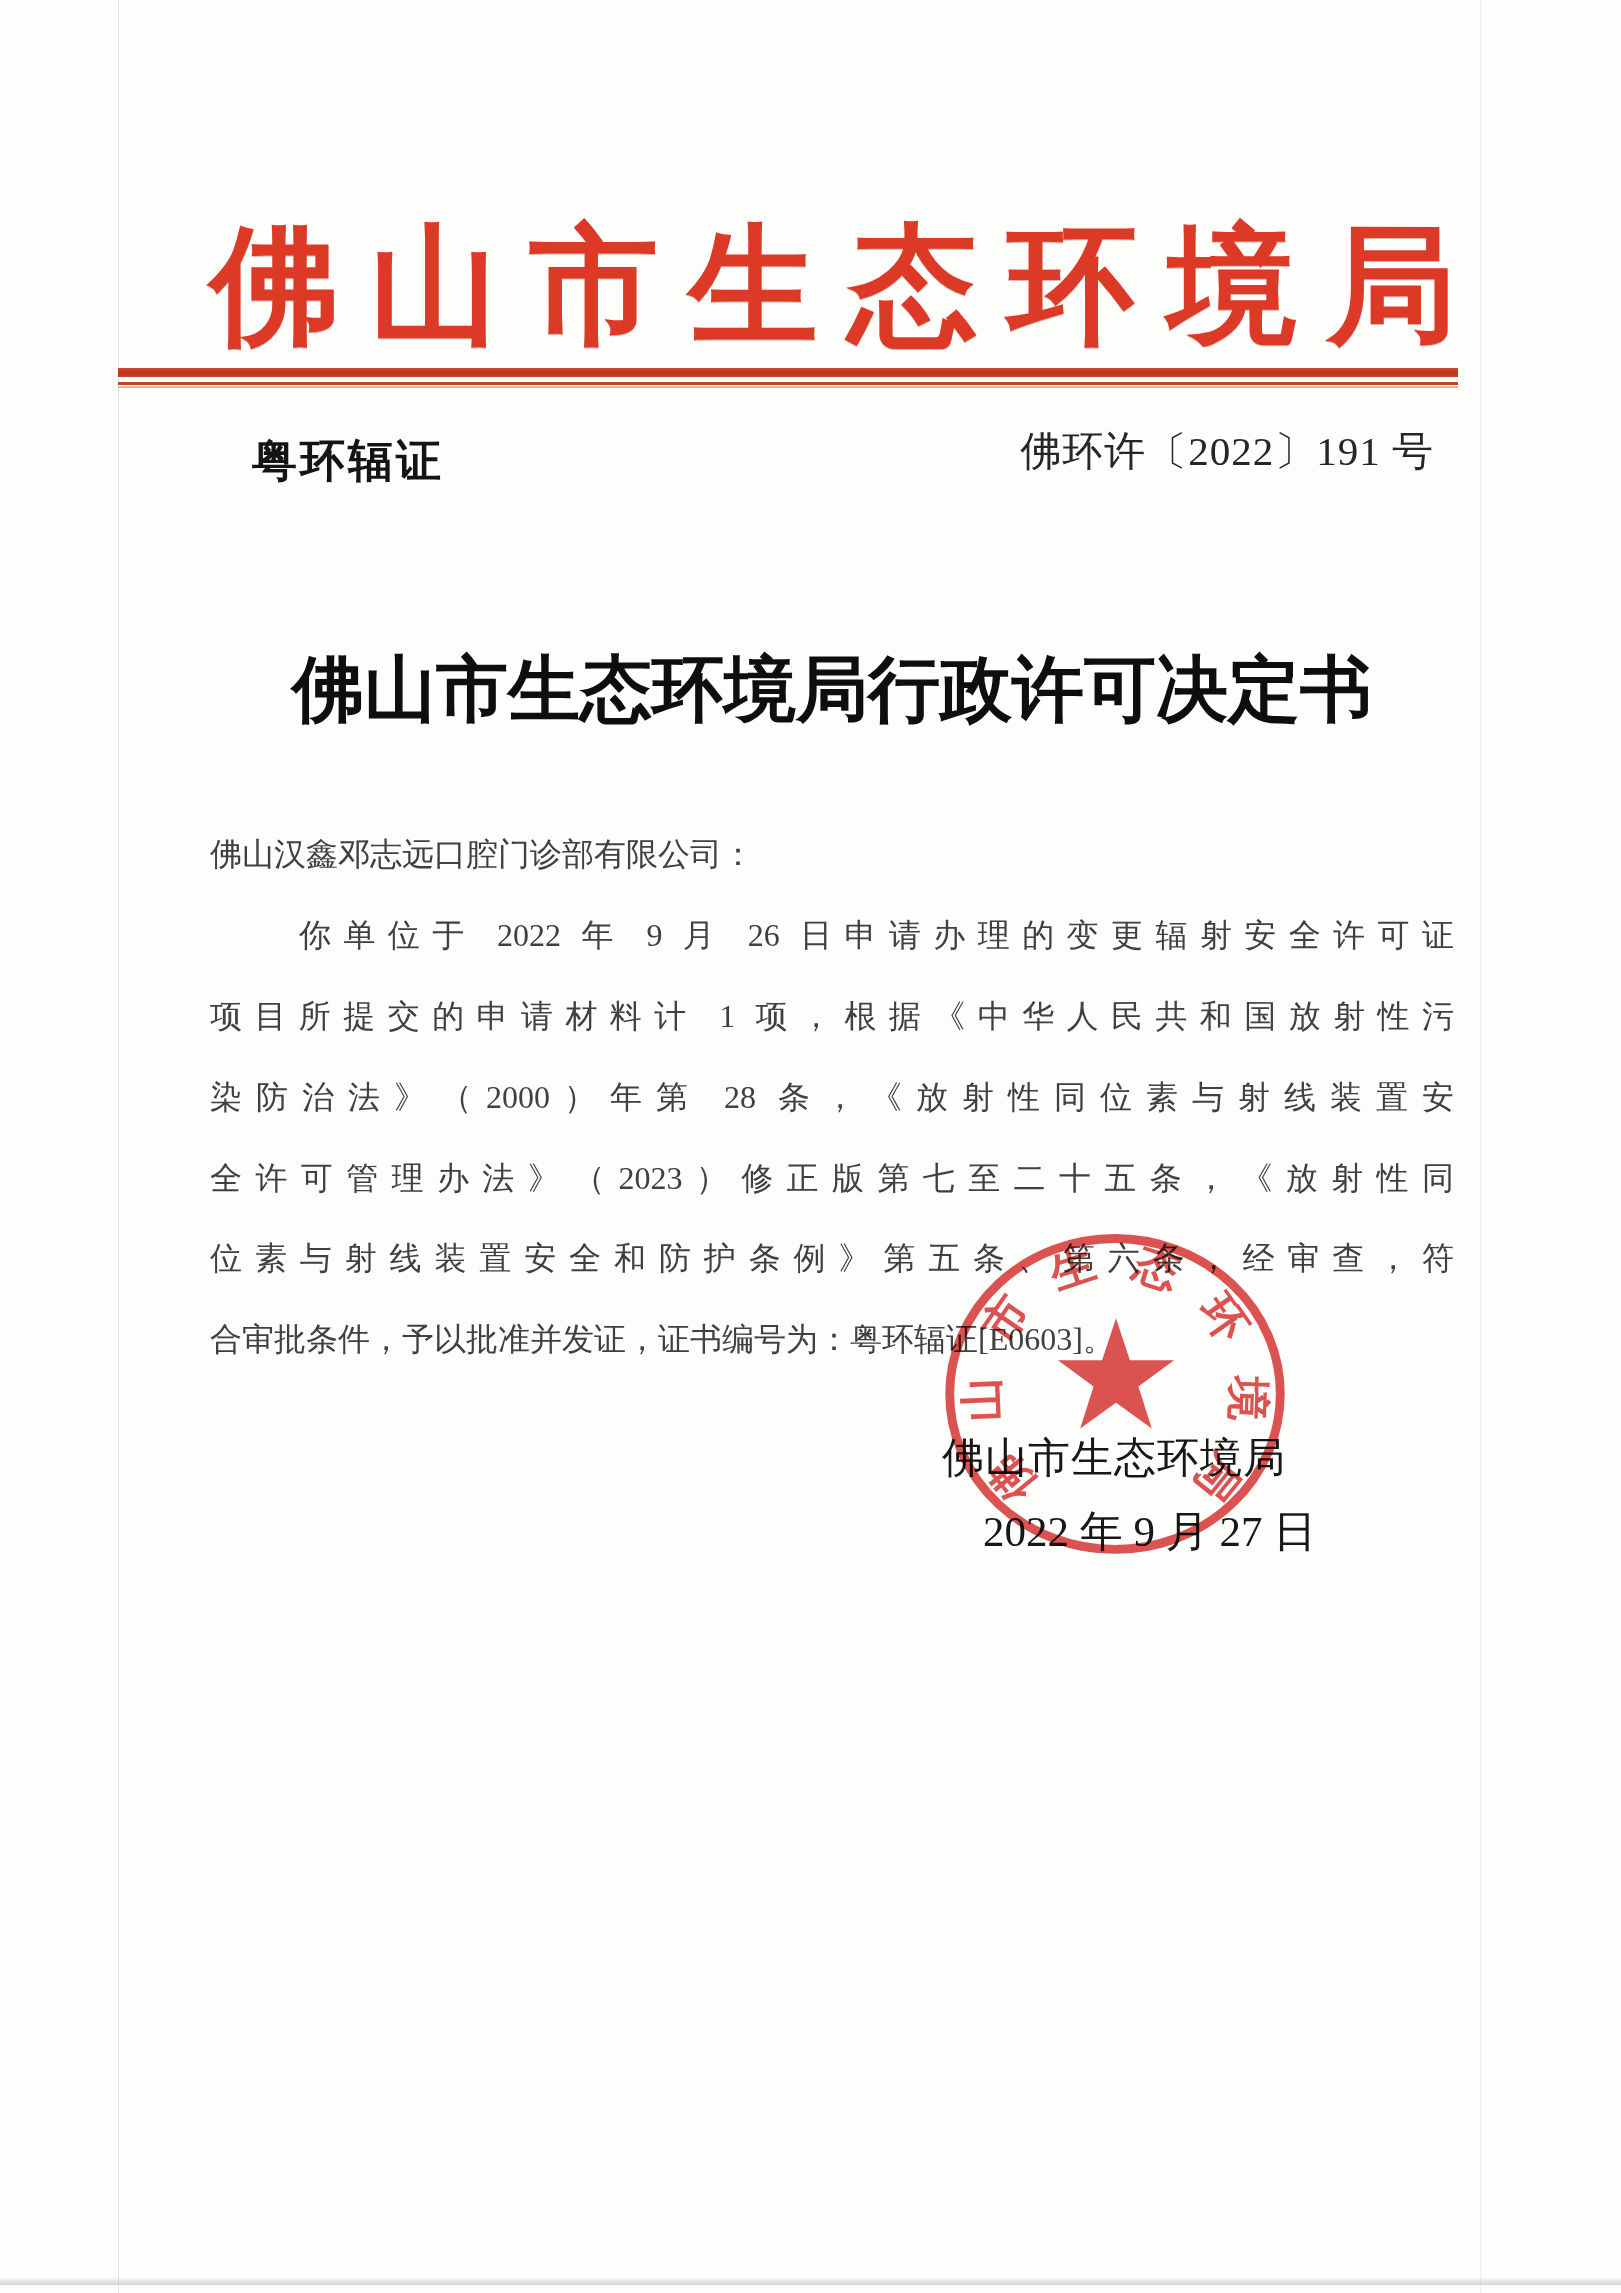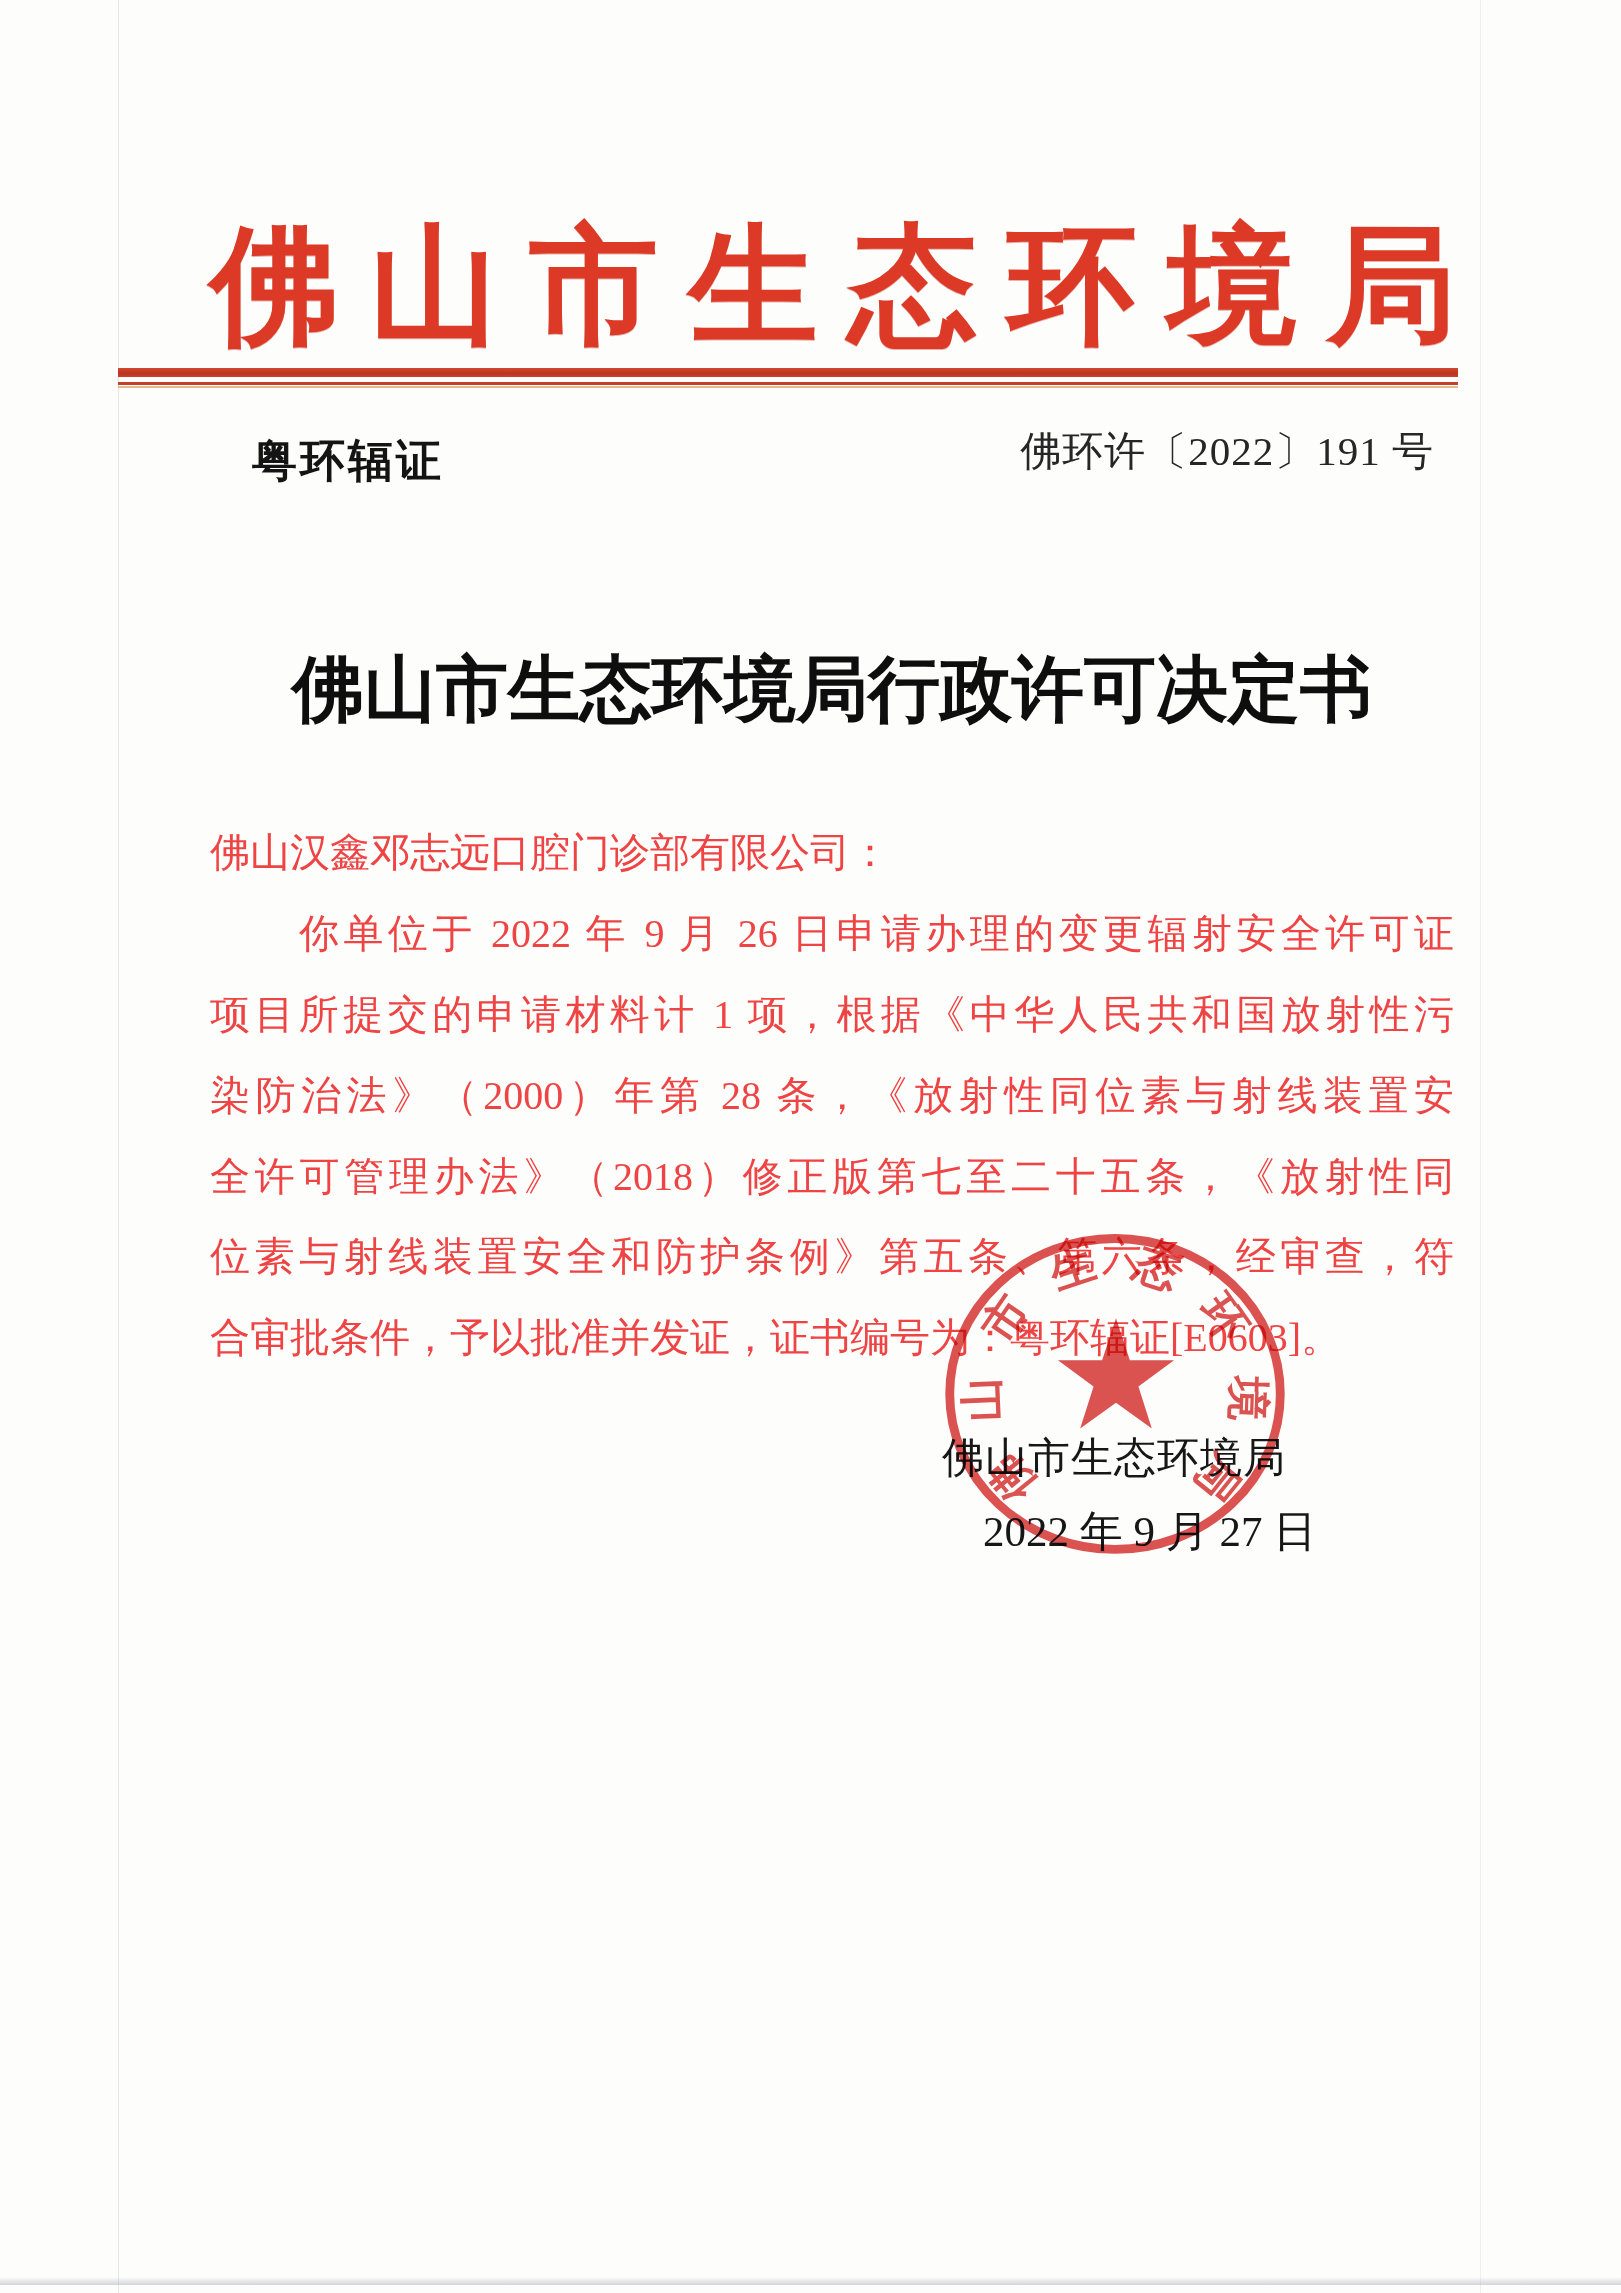--- a/index.html
+++ b/index.html
@@ -34,21 +34,21 @@
   }
   .doc-number{right:187px;top:424px;font-size:41px;color:#262626;letter-spacing:1px;font-family:Liberation Serif, serif;}
   
   .doc-title{
     left:210px;top:642px;width:1244px;text-align:center;
     font-size:72px;font-weight:800;color:#0e0e0e;letter-spacing:0px;
   }
   
   .bline{
     left:210px;width:1244px;height:59px;
-    font-size:40px;color:#ef4444;white-space:nowrap;
+    font-size:32px;color:#404040;white-space:nowrap;margin-top:8px;
   }
   .just{text-align:justify;text-align-last:justify;white-space:normal;}
   .indent{padding-left:89px;width:1155px;}
   .signature{left:942px;top:1430px;font-size:42px;color:#171717;letter-spacing:1px;}
   .date-line{left:983px;top:1503px;font-size:43px;color:#171717;}
   
   .seal{left:926px;top:1210px;width:379px;height:364px;
     mix-blend-mode:multiply;opacity:.9;filter:blur(0.4px);}
 </style>
 </head>
@@ -65,21 +65,21 @@
 
 <div class="abs publicity">粤环辐证</div>
 <div class="abs doc-number">佛环许〔2022〕191 号</div>
 
 <div class="abs doc-title">佛山市生态环境局行政许可决定书</div>
 
 <div class="abs bline" style="top:825px;">佛山汉鑫邓志远口腔门诊部有限公司：</div>
 <div class="abs bline just indent" style="top:906px;">你单位于 2022 年 9 月 26 日申请办理的变更辐射安全许可证</div>
 <div class="abs bline just" style="top:987px;">项目所提交的申请材料计 1 项，根据《中华人民共和国放射性污</div>
 <div class="abs bline just" style="top:1068px;">染防治法》（2000）年第 28 条，《放射性同位素与射线装置安</div>
-<div class="abs bline just" style="top:1149px;">全许可管理办法》（2018）修正版第七至二十五条，《放射性同</div>
+<div class="abs bline just" style="top:1149px;">全许可管理办法》（2023）修正版第七至二十五条，《放射性同</div>
 <div class="abs bline just" style="top:1229px;">位素与射线装置安全和防护条例》第五条、第六条，经审查，符</div>
 <div class="abs bline" style="top:1310px;">合审批条件，予以批准并发证，证书编号为：粤环辐证[E0603]。</div>
 
 <div class="abs signature">佛山市生态环境局</div>
 <div class="abs date-line">2022 年 9 月 27 日</div>
 
 <svg class="abs seal" viewBox="940 1228 385 370" xmlns="http://www.w3.org/2000/svg">
   <ellipse cx="1132" cy="1415" rx="168" ry="158" fill="none" stroke="#d9403f" stroke-width="9"></ellipse>
   <polygon fill="#d9403f" points="1133,1338 1147.1,1380.6 1192,1380.8 1155.8,1407.4 1169.4,1450.2 1133,1424 1096.6,1450.2 1110.2,1407.4 1074,1380.8 1118.9,1380.6"></polygon>
   <defs>

